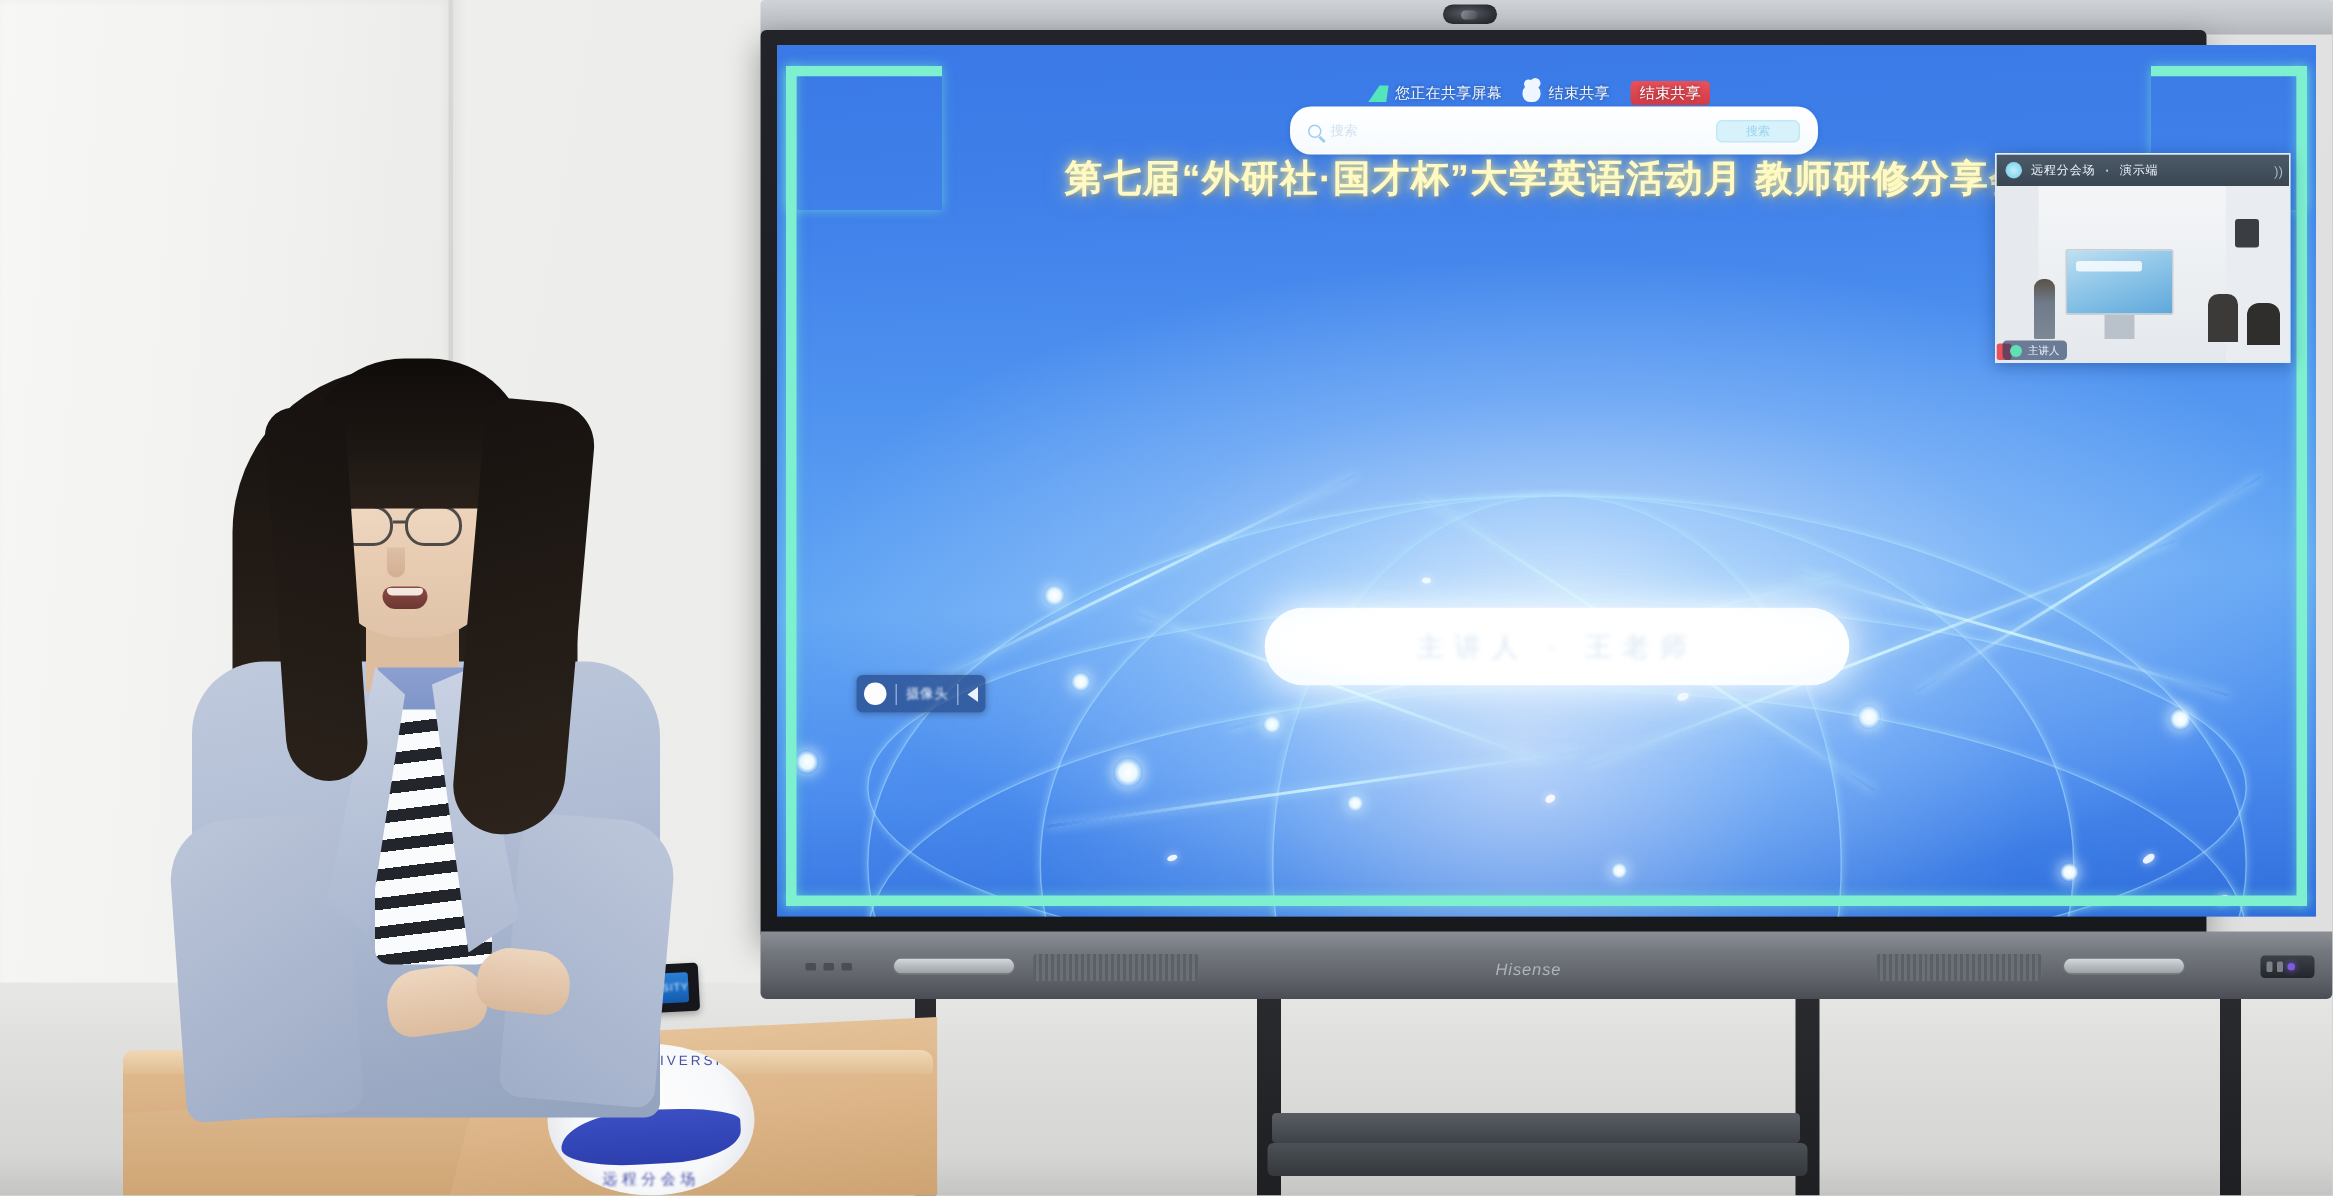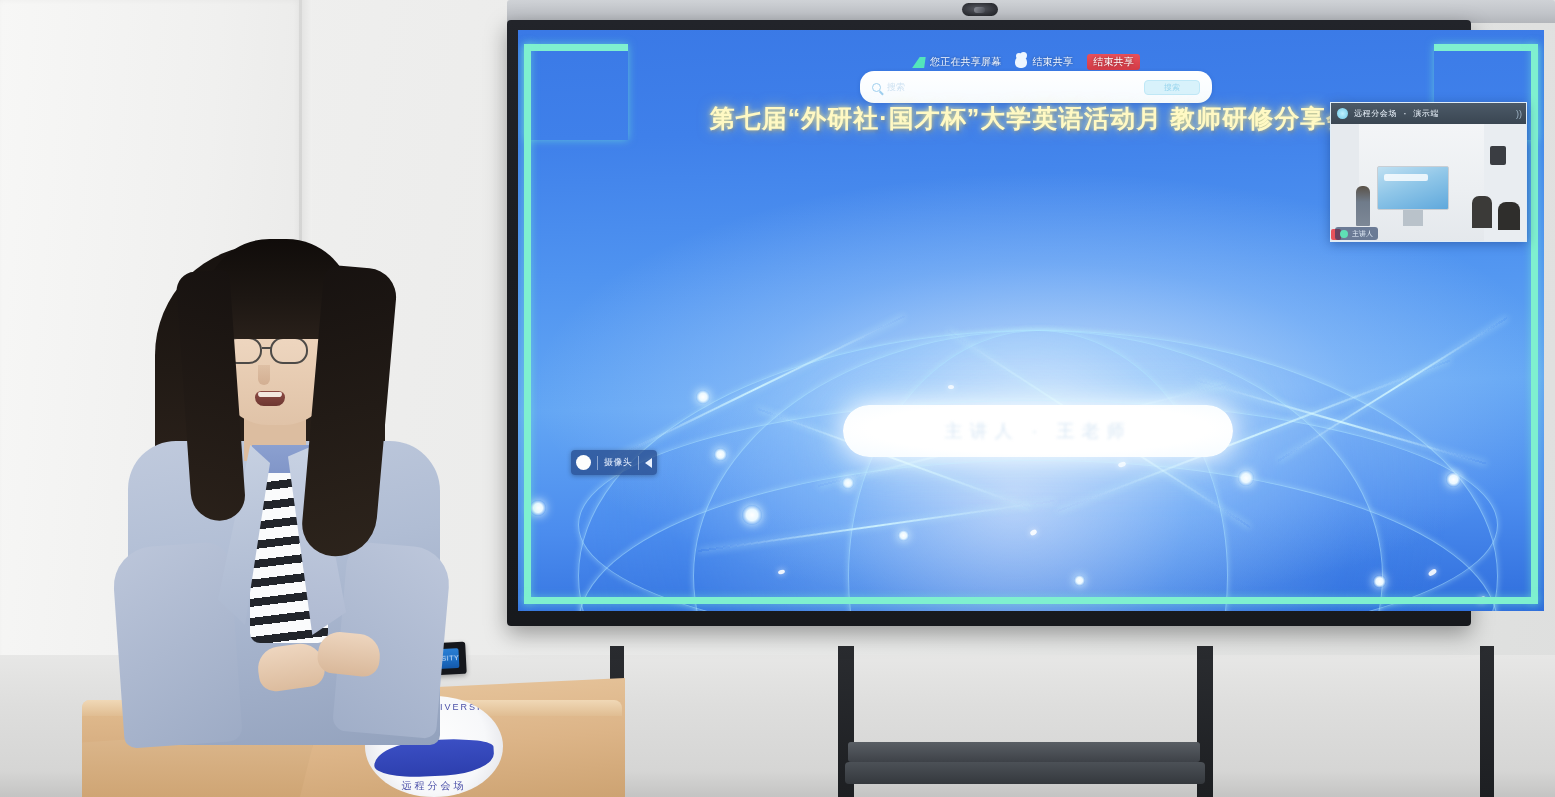--- a/index.html
+++ b/index.html
@@ -547,20 +547,37 @@
             <span class="vc-circle"></span>
             <span class="vc-sep"></span>
             <span class="vc-label">摄像头</span>
             <span class="vc-sep"></span>
             <span class="vc-arrow"></span>
           </div>
 
         </div>
       </div>
 
+      <div class="tv-bottombar">
+        <div class="bz-dots">
+            <i></i>
+            <i></i>
+            <i></i>
+          </div>
+        <div class="bz-btn" style="left:88px; width:82px;"></div>
+        <div class="bz-grille" style="left:182px; width:110px;"></div>
+        <div class="bz-logo">Hisense</div>
+        <div class="bz-grille" style="left:744px; width:110px;"></div>
+        <div class="bz-btn" style="left:868px; width:82px;"></div>
+        <div class="bz-ir">
+            <i></i>
+            <i></i>
+            <b></b>
+          </div>
+      </div>
     </div>
   </div>
 
   <div class="podium"></div>
   <div class="podium-left-wing"></div>
   <div class="podium-face"></div>
   <div class="podium-top"></div>
 
   <div class="podium-seal">
     <div class="seal-arc">NINGBO UNIVERSITY</div>

